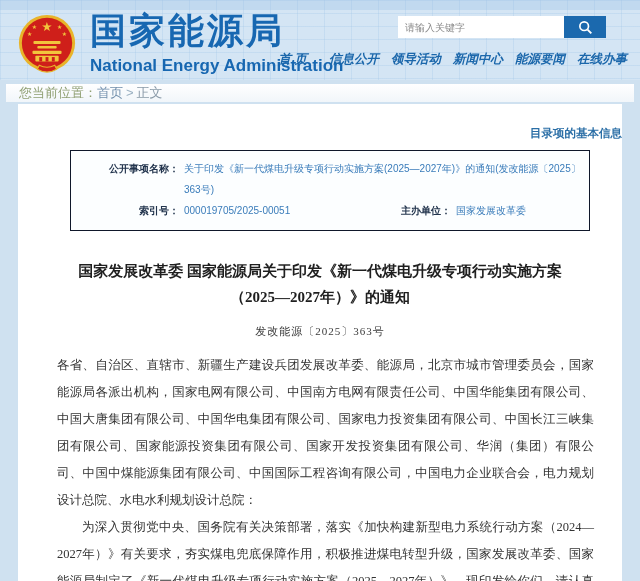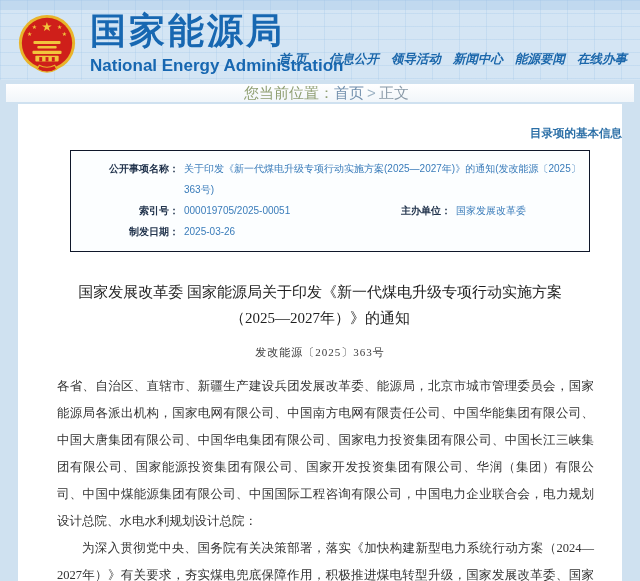--- a/index.html
+++ b/index.html
@@ -43,22 +43,22 @@
 
   .nav { position:absolute; top:51px; right:13px; display:flex; align-items:center;
          font-size:12.5px; font-weight:bold; color:#1b67ab; }
   .nav a { color:#1b67ab; text-decoration:none; margin-left:12px; cursor:pointer; white-space:nowrap;font-style:italic; }
   .nav a.home { margin-right:10px; }
 
   
   .breadcrumb-bar {
     position:absolute; top:84px; left:6px; right:6px; height:18px;
     background:linear-gradient(#ffffff, #f1f6fa);
-    font-size:15px; line-height:18px; padding-left:13px;
-    color:#8a9aa8; white-space:nowrap;text-align:center;
+    font-size:13px; line-height:18px; padding-left:13px;
+    color:#8a9aa8; white-space:nowrap;
   }
   .breadcrumb-bar .crumb-prefix { color:#93a355; color:#8f9f72; }
   .breadcrumb-bar a { color:#7390ad; text-decoration:none; cursor:pointer; }
   .breadcrumb-bar .sep { margin:0 3px; color:#9ab0c2; }
 
   
   .card {
     position:absolute; top:104px; left:18px; width:604px; height:477px;
     background:#ffffff;
   }
@@ -74,21 +74,21 @@
   }
   .meta-row { display:flex; line-height:21px; }
   .meta-label { width:108px; text-align:right; font-weight:bold; color:#22344d; flex:none; }
   .meta-value { color:#3a7cba; padding-left:5px; }
   .meta-value.col1 { width:186px; flex:none; }
   .meta-label.org { width:86px; }
 
   .doc-title {
     margin:27px auto 0; width:510px; text-align:center;
     font-family:"Liberation Serif", serif;
-    font-size:15px; font-weight:normal; color:#1f1f1f; line-height:26px;
+    font-size:15px; font-weight:bold; color:#1f1f1f; line-height:26px;
   }
   .doc-number {
     margin-top:14px; text-align:center;
     font-family:"Liberation Serif", serif;
     font-size:11px; color:#3a3a3a; letter-spacing:1px;
   }
 
   .para {
     padding:0 28px 0 39px;
     font-family:"Liberation Serif", serif;
@@ -122,20 +122,31 @@
         <rect x="37" y="45.5" width="3" height="4.5" fill="#cf1f1a"></rect>
         <path d="M22 58 Q32 64 42 58 L40 54 Q32 58 24 54 Z" fill="#cf1f1a" stroke="#e8b42a" stroke-width="1.2"></path>
       </svg>
     </span>
     <div class="brand-text">
       <div class="brand-cn">国家能源局</div>
       <div class="brand-en">National Energy Administration</div>
     </div>
   </div>
 
+  <div class="search">
+    <input type="text" placeholder="请输入关键字" style="">
+    <button>
+      <span style="display:flex;">
+        <svg width="15" height="15" viewBox="0 0 16 16">
+          <circle cx="6.6" cy="6.6" r="4.6" fill="none" stroke="#ffffff" stroke-width="1.8"></circle>
+          <line x1="10.2" y1="10.2" x2="14.2" y2="14.2" stroke="#ffffff" stroke-width="2"></line>
+        </svg>
+      </span>
+    </button>
+  </div>
 
   <nav class="nav">
     <a class="home">首 页</a>
     <a>信息公开</a>
     <a>领导活动</a>
     <a>新闻中心</a>
     <a>能源要闻</a>
     <a>在线办事</a>
   </nav>
 </div>
@@ -152,24 +163,20 @@
     <div class="meta-row">
       <span class="meta-label">公开事项名称：</span>
       <span class="meta-value">关于印发《新一代煤电升级专项行动实施方案(2025—2027年)》的通知(发改能源〔2025〕363号)</span>
     </div>
     <div class="meta-row">
       <span class="meta-label">索引号：</span>
       <span class="meta-value col1">000019705/2025-00051</span>
       <span class="meta-label org">主办单位：</span>
       <span class="meta-value">国家发展改革委</span>
     </div>
-    <div class="meta-row">
-      <span class="meta-label">制发日期：</span>
-      <span class="meta-value">2025-03-26</span>
-    </div>
   </div>
 
   <h1 class="doc-title">国家发展改革委 国家能源局关于印发《新一代煤电升级专项行动实施方案（2025—2027年）》的通知</h1>
 
   <div class="doc-number">发改能源〔2025〕363号</div>
 
   <p class="para first">各省、自治区、直辖市、新疆生产建设兵团发展改革委、能源局，北京市城市管理委员会，国家能源局各派出机构，国家电网有限公司、中国南方电网有限责任公司、中国华能集团有限公司、中国大唐集团有限公司、中国华电集团有限公司、国家电力投资集团有限公司、中国长江三峡集团有限公司、国家能源投资集团有限公司、国家开发投资集团有限公司、华润（集团）有限公司、中国中煤能源集团有限公司、中国国际工程咨询有限公司，中国电力企业联合会，电力规划设计总院、水电水利规划设计总院：</p>
   <p class="para indent">为深入贯彻党中央、国务院有关决策部署，落实《加快构建新型电力系统行动方案（2024—2027年）》有关要求，夯实煤电兜底保障作用，积极推进煤电转型升级，国家发展改革委、国家能源局制定了《新一代煤电升级专项行动实施方案（2025—2027年）》。现印发给你们，请认真组织落实。</p>
 
 </main>

